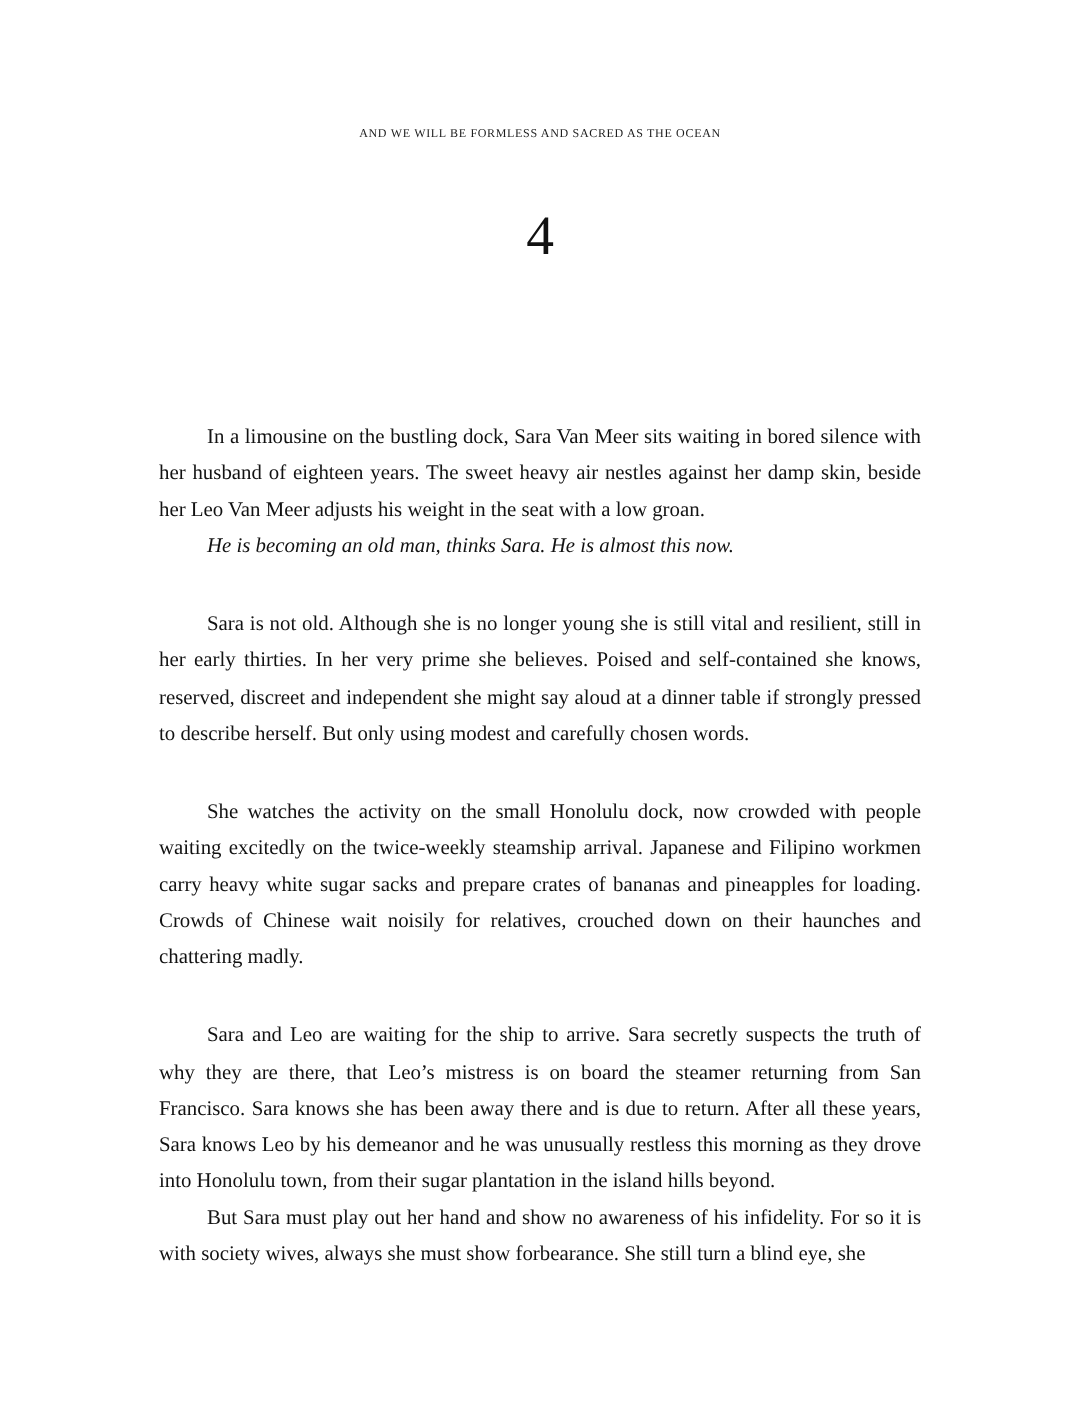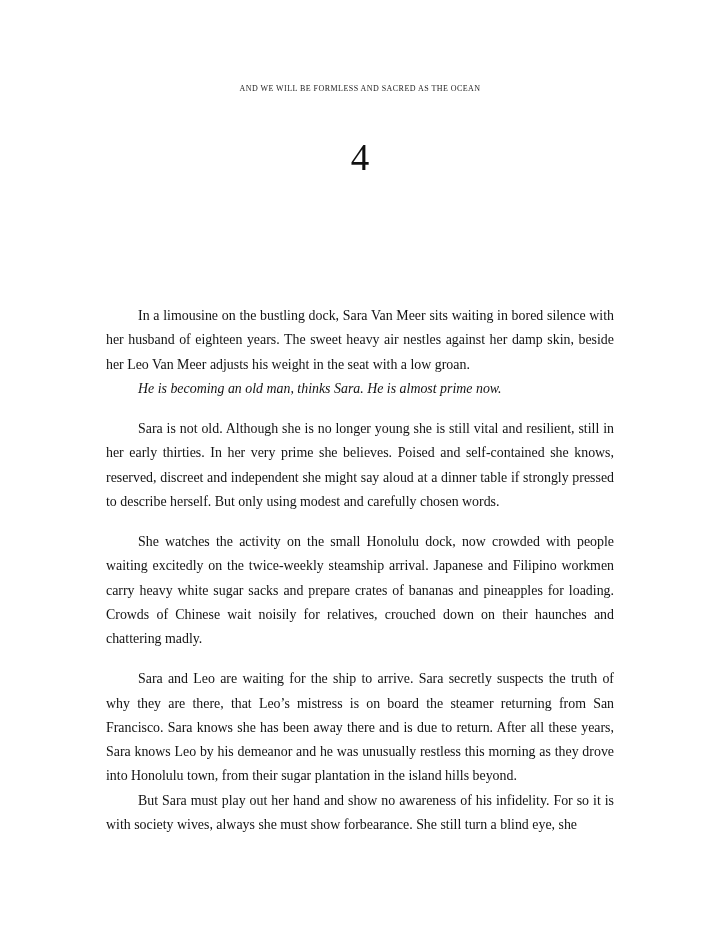--- a/index.html
+++ b/index.html
@@ -32,51 +32,51 @@
     top: 136px;
     left: 0;
     width: 100%;
     text-align: center;
     font-size: 37px;
     font-weight: 400;
     color: #111111;
   }
   .body-text {
     position: absolute;
-    top: 304px;
+    top: 280px;
     left: 106px;
     width: 508px;
     font-size: 13.9px;
     line-height: 24.25px;
     text-align: justify;
     color: #121212;
   }
   .body-text p {
     margin: 0;
     text-indent: 32px;
   }
   .body-text p.gap {
-    margin-top: 16px;
+    margin-top: 28px;
   }
   .body-text p.italic {
     font-style: italic;
   }
 </style>
 </head>
 <body>
 
 <div class="page">
   <div class="running-head">AND WE WILL BE FORMLESS AND SACRED AS THE OCEAN</div>
 
   <div class="chapter-number">4</div>
 
   <div class="body-text">
     <p>In a limousine on the bustling dock, Sara Van Meer sits waiting in bored silence with her husband of eighteen years. The sweet heavy air nestles against her damp skin, beside her Leo Van Meer adjusts his weight in the seat with a low groan.</p>
 
-    <p class="italic">He is becoming an old man, thinks Sara. He is almost prime now.</p>
+    <p class="italic">He is becoming an old man, thinks Sara. He is almost this now.</p>
 
     <p class="gap">Sara is not old. Although she is no longer young she is still vital and resilient, still in her early thirties. In her very prime she believes. Poised and self-contained she knows, reserved, discreet and independent she might say aloud at a dinner table if strongly pressed to describe herself. But only using modest and carefully chosen words.</p>
 
     <p class="gap">She watches the activity on the small Honolulu dock, now crowded with people waiting excitedly on the twice-weekly steamship arrival. Japanese and Filipino workmen carry heavy white sugar sacks and prepare crates of bananas and pineapples for loading. Crowds of Chinese wait noisily for relatives, crouched down on their haunches and chattering madly.</p>
 
     <p class="gap">Sara and Leo are waiting for the ship to arrive. Sara secretly suspects the truth of why they are there, that Leo’s mistress is on board the steamer returning from San Francisco. Sara knows she has been away there and is due to return. After all these years, Sara knows Leo by his demeanor and he was unusually restless this morning as they drove into Honolulu town, from their sugar plantation in the island hills beyond.</p>
 
     <p>But Sara must play out her hand and show no awareness of his infidelity. For so it is with society wives, always she must show forbearance. She still turn a blind eye, she</p>
   </div>
 </div>

